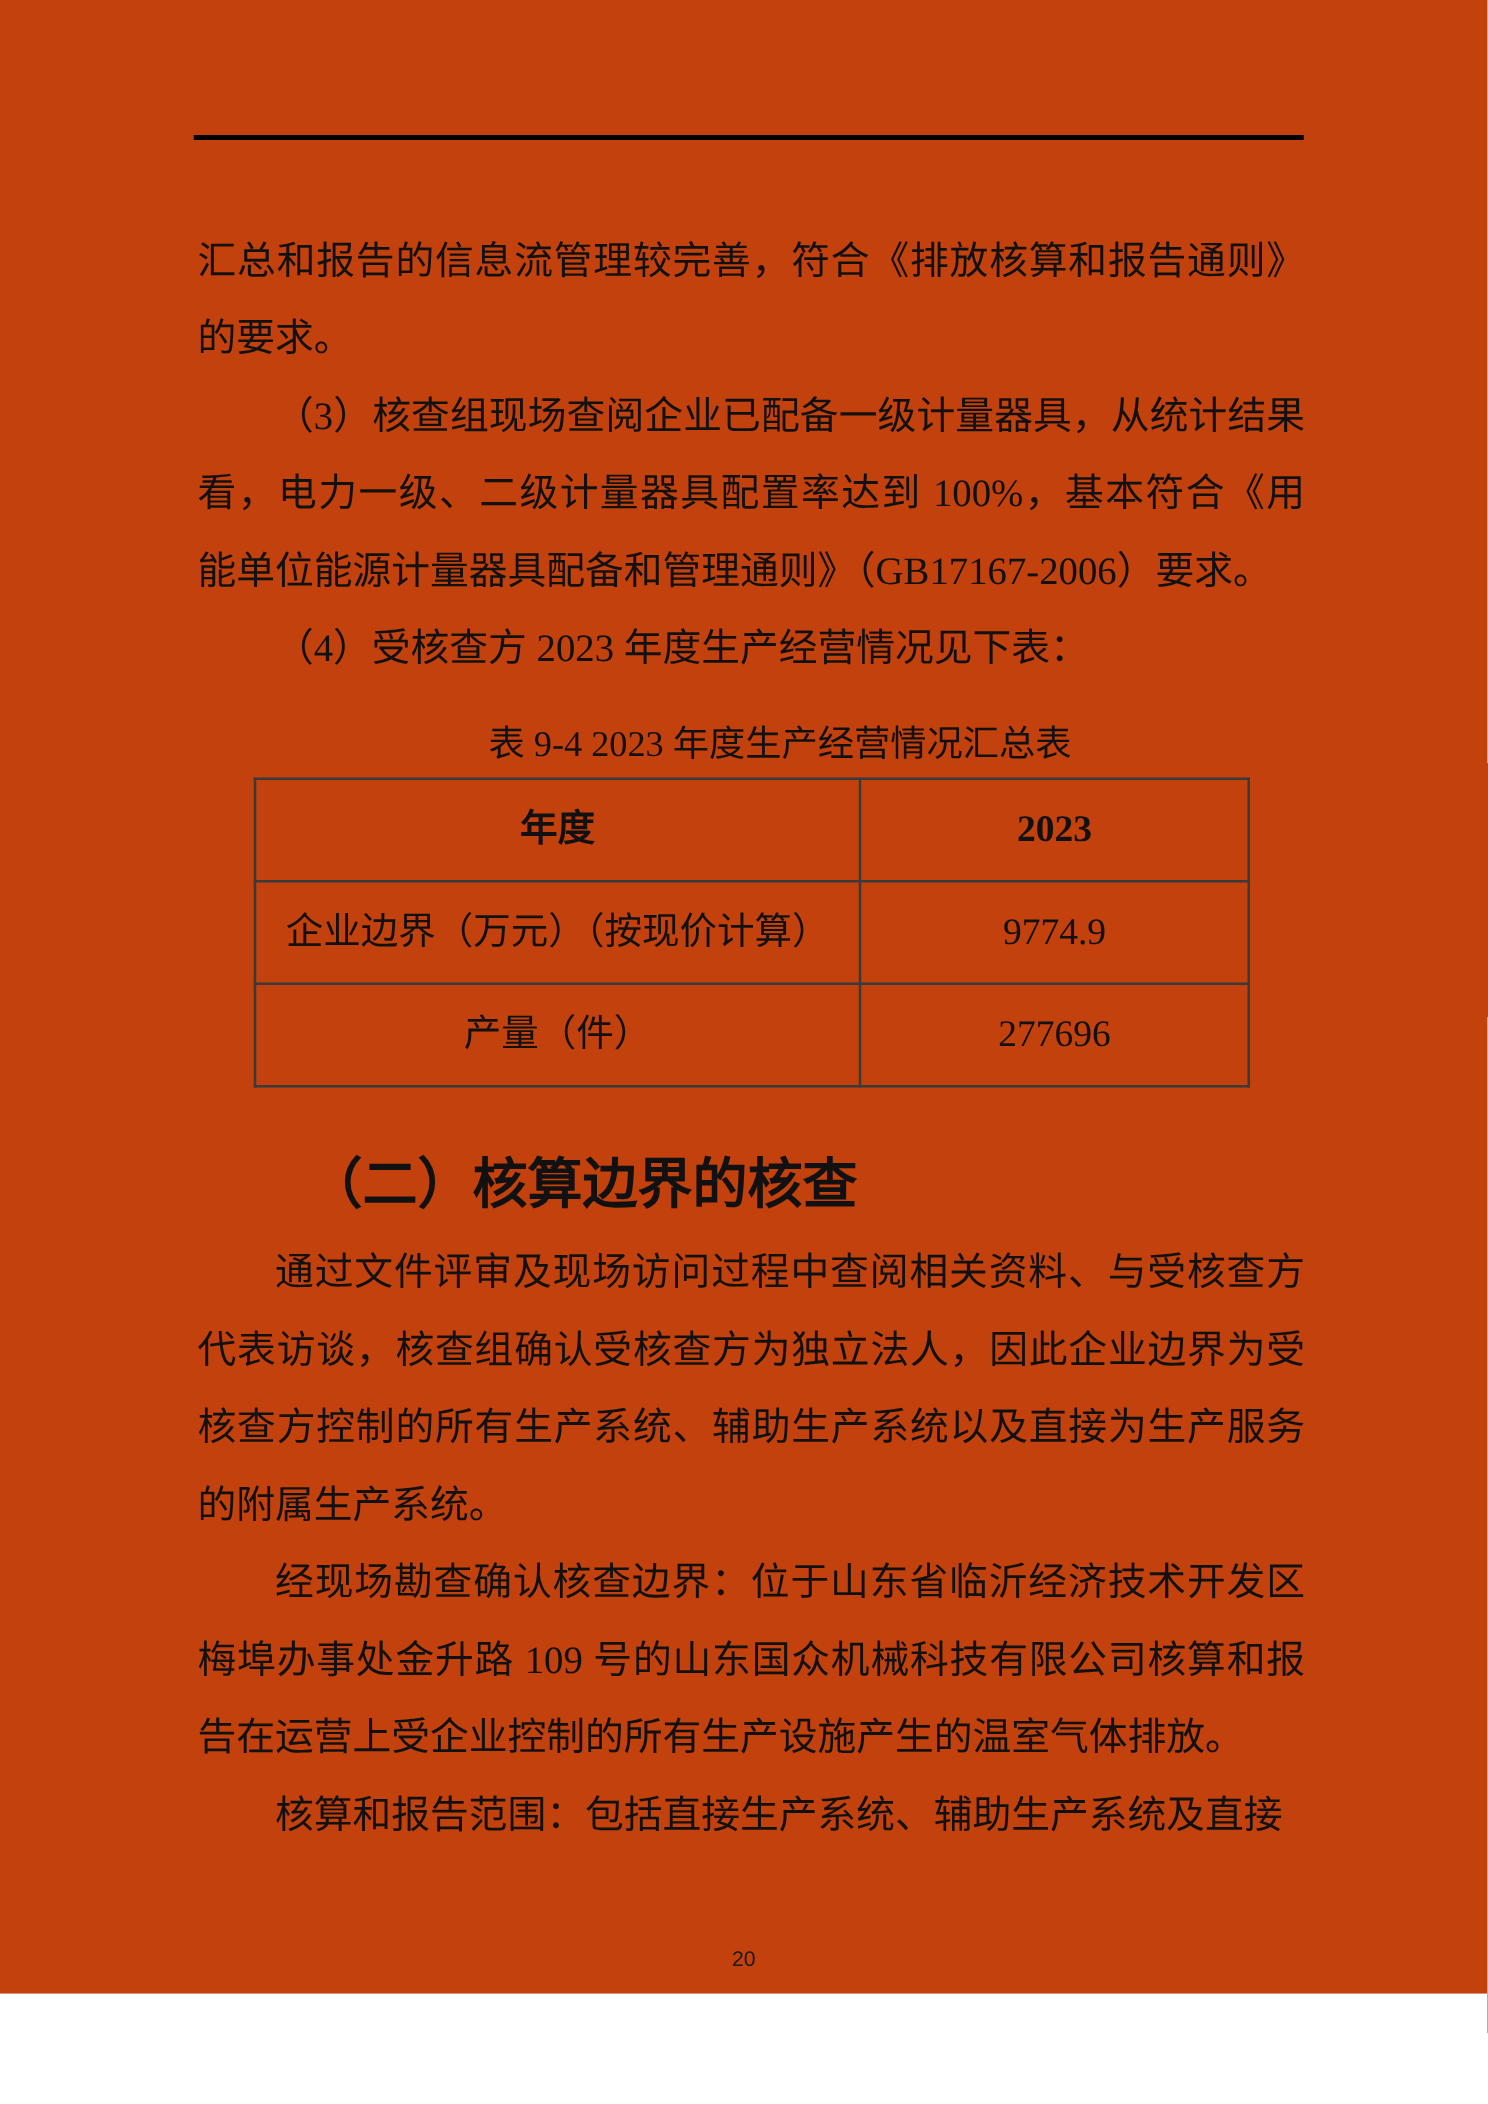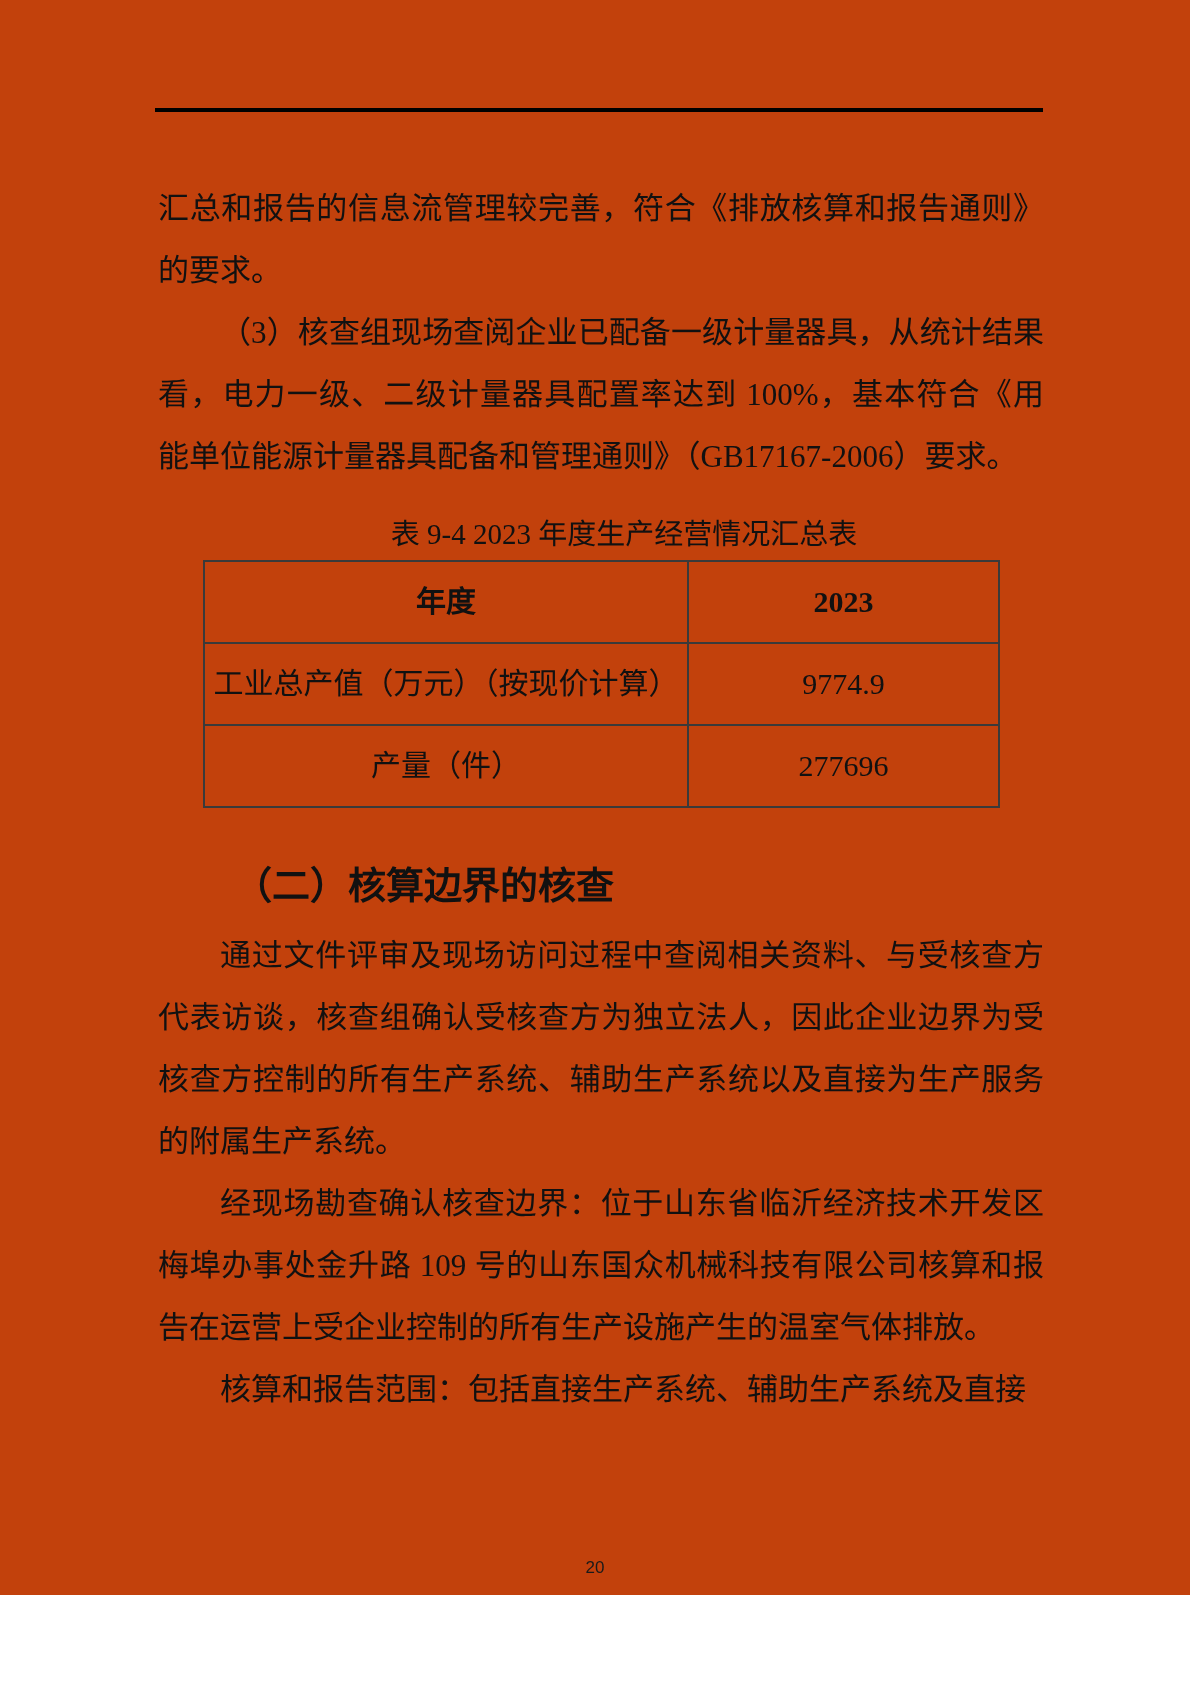--- a/index.html
+++ b/index.html
@@ -66,21 +66,21 @@
     padding: 16px 4px;
     font-weight: normal;
   }
   table.prod-table th {
     font-weight: bold;
   }
   col.c1 { width: 60.9%; }
   col.c2 { width: 39.1%; }
   h2.section-heading {
     margin: 56px 0 17px 0;
-    font-size: 38px;
+    font-size: 44px;
     line-height: 44px;
     font-weight: 700;
     text-indent: 2em;
     text-align: left;
   }
   h3.subsection-heading {
     margin: 16px 0 0 0;
     font-size: 32px;
     line-height: 44px;
     font-weight: 700;
@@ -107,35 +107,36 @@
 <div class="page">
 
   <div class="top-rule"></div>
 
   <div class="body-text">
 
     <p class="para first">汇总和报告的信息流管理较完善，符合《排放核算和报告通则》的要求。</p>
 
     <p class="para indent">（3）核查组现场查阅企业已配备一级计量器具，从统计结果看，电力一级、二级计量器具配置率达到 100%，基本符合《用能单位能源计量器具配备和管理通则》（GB17167-2006）要求。</p>
 
+    <p class="para indent">（4）受核查方 2023 年度生产经营情况见下表：</p>
 
     <div class="table-caption">表 9-4 2023 年度生产经营情况汇总表</div>
 
     <table class="prod-table">
       <colgroup>
           <col class="c1">
           <col class="c2">
         </colgroup>
       <tbody>
         <tr>
           <th>年度</th>
           <th>2023</th>
         </tr>
         <tr>
-          <td>工业总产值（万元）（按现价计算）</td>
+          <td>企业边界（万元）（按现价计算）</td>
           <td>9774.9</td>
         </tr>
         <tr>
           <td>产量（件）</td>
           <td>277696</td>
         </tr>
       </tbody>
     </table>
 
     <h2 class="section-heading">（二）核算边界的核查</h2>

